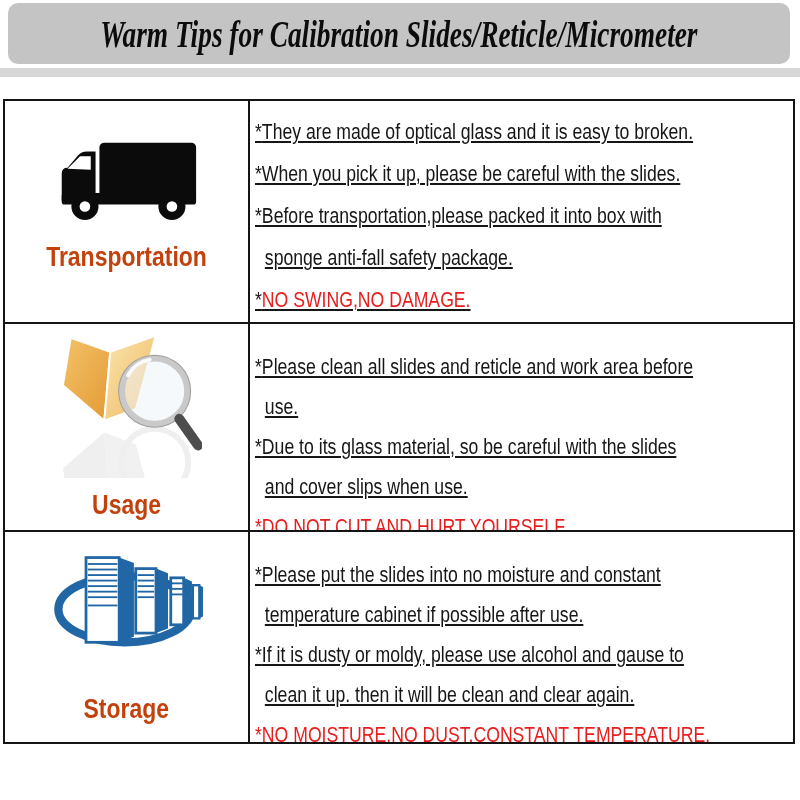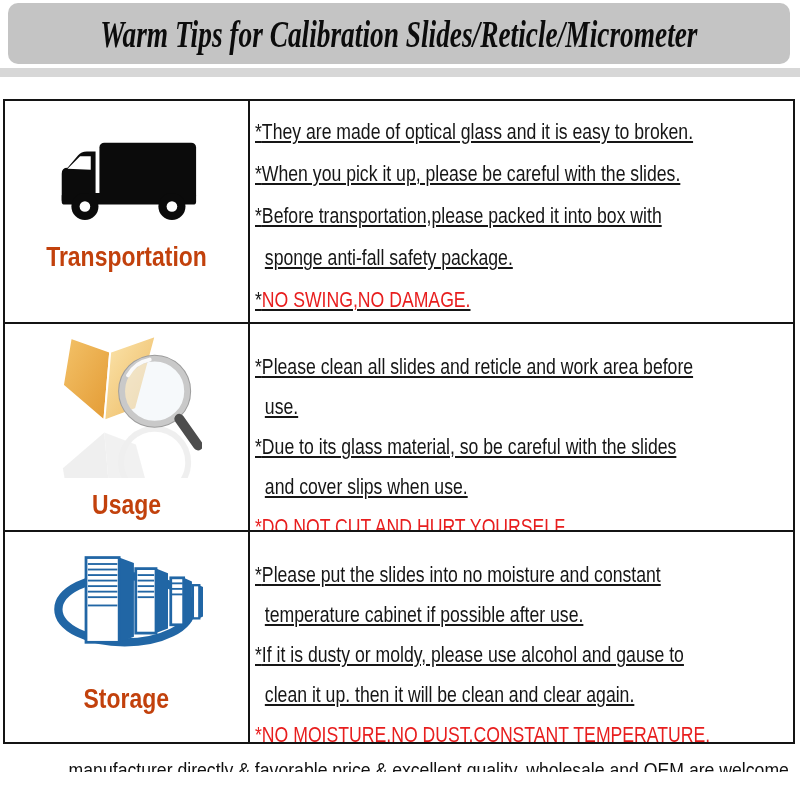--- a/index.html
+++ b/index.html
@@ -33,21 +33,21 @@
   .row-2 .tip,.row-3 .tip{height:40px;line-height:40px;}
   .tip .star{font-weight:normal;}
   .tip.indent{padding-left:12px;}
   .red{color:#e81e1e;}
 
   .icon-truck{margin-top:28px;}
   .t1-label{margin-top:16px;}
   .icon-usage{margin-top:6px;}
   .t2-label{margin-top:12px;}
   .icon-storage{margin-top:20px;}
-  .t3-label{margin-top:26px;}
+  .t3-label{margin-top:36px;}
 
   
   .footer{position:absolute;left:0;top:758px;width:800px;text-align:center;}
   .footer .ftxt{display:inline-block;font-size:21px;color:#101010;white-space:nowrap;
         transform:scaleX(0.84);}
 </style>
 </head>
 <body>
 
 <div class="page">
@@ -172,17 +172,14 @@
         <div class="tip"><span class="star">*</span><span class="txt">Please put the slides into no moisture and constant</span></div>
         <div class="tip indent"><span class="star"></span><span class="txt">temperature cabinet if possible after use.</span></div>
         <div class="tip"><span class="star">*</span><span class="txt">If it is dusty or moldy, please use alcohol and gause to</span></div>
         <div class="tip indent"><span class="star"></span><span class="txt">clean it up. then it will be clean and clear again.</span></div>
         <div class="tip red"><span class="star red">*</span><span class="txt red">NO MOISTURE,NO DUST,CONSTANT TEMPERATURE.</span></div>
       </div>
     </div>
 
   </div>
 
-  <div class="footer">
-    <span class="ftxt">manufacturer directly &amp; favorable price &amp; excellent quality. wholesale and OEM are welcome</span>
-  </div>
 
 </div>
 
 </body></html>

